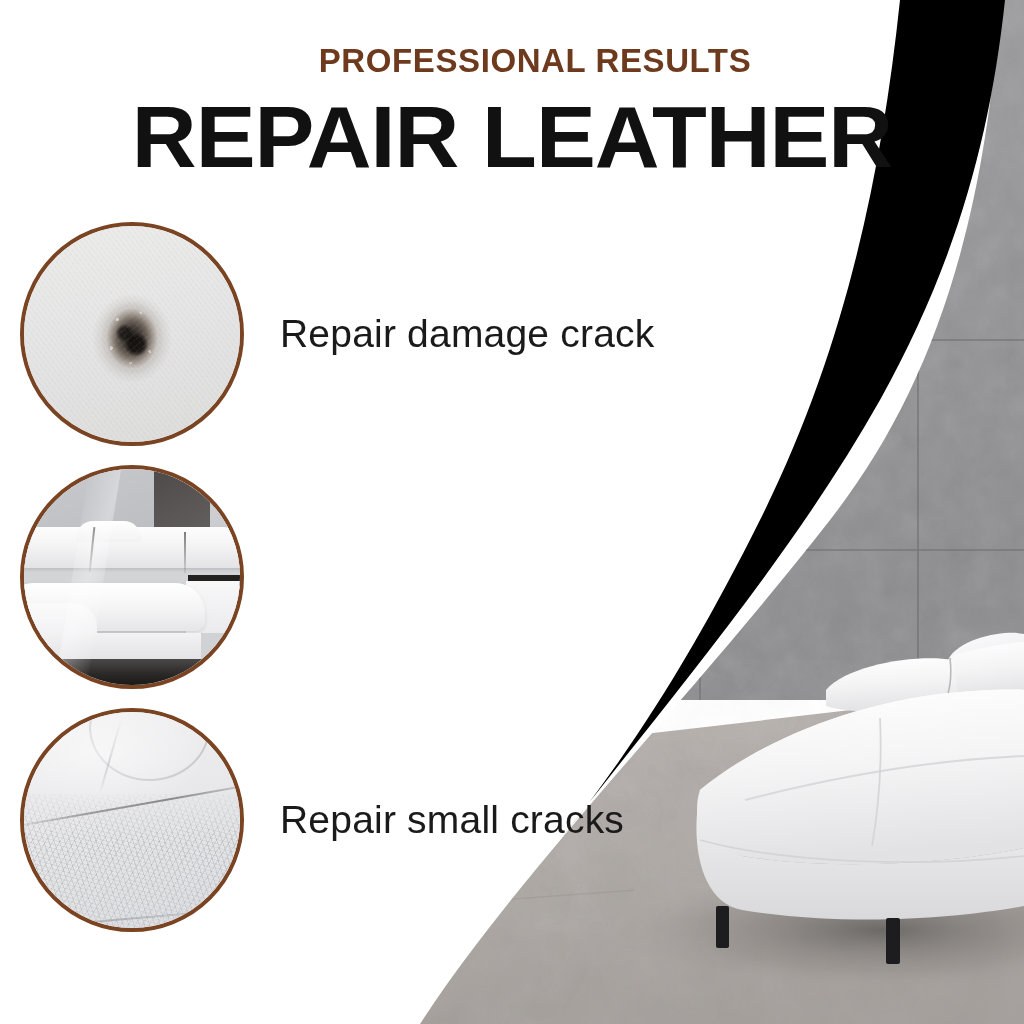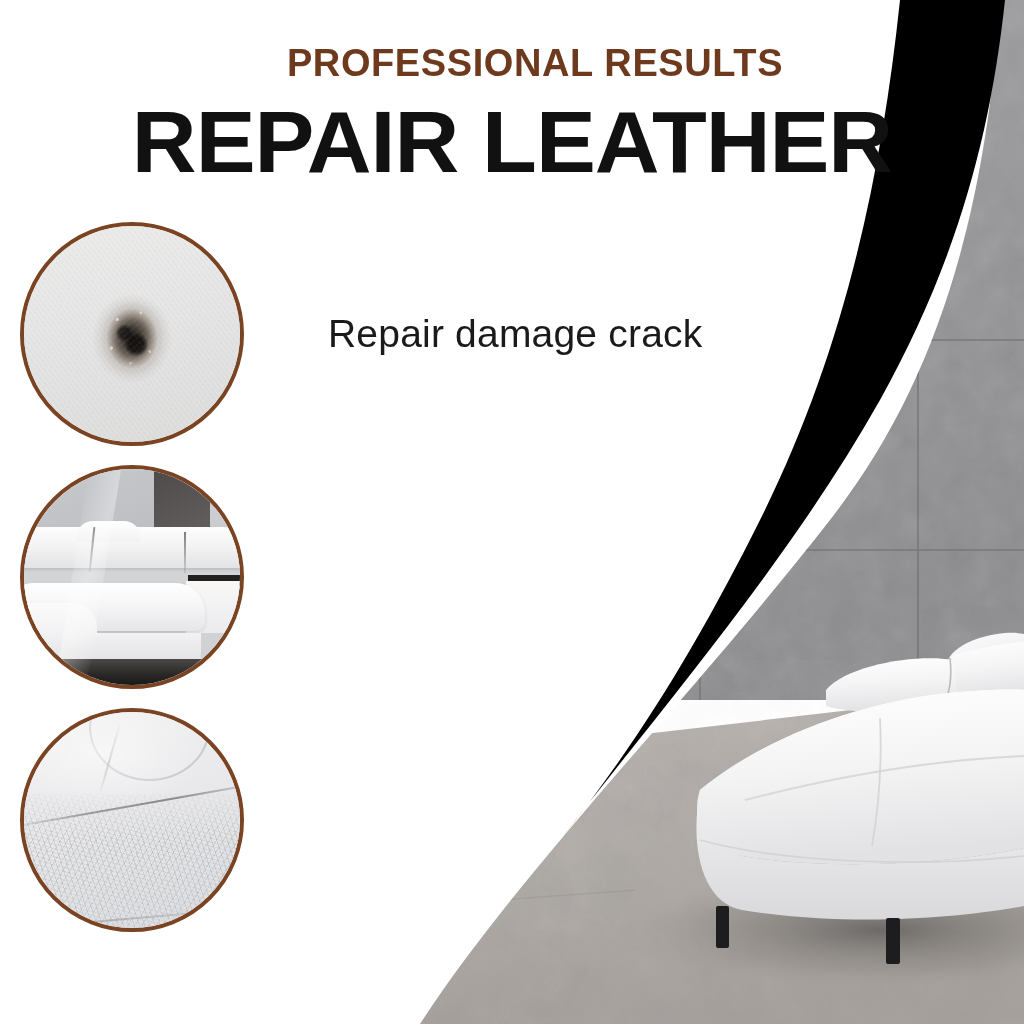--- a/index.html
+++ b/index.html
@@ -23,21 +23,21 @@
   #header{
     position:absolute;
     top:0; left:0;
     width:1024px;
     z-index:5;
     text-align:center;
     pointer-events:none;
   }
   #kicker{
     margin-top:44px;
-    font-size:38px;
+    font-size:33px;
     font-weight:bold;
     letter-spacing:.6px;
     color:#6E3A1D;
     font-family:"Liberation Sans", sans-serif;
     line-height:1.05;
     padding-left:46px;
   }
   #title{
     margin-top:14px;
     font-size:88px;
@@ -55,21 +55,20 @@
     top:222px; left:0;
     width:760px;
     z-index:6;
   }
   .feature-row{
     position:relative;
     height:224px;
     margin-bottom:19px;
     display:flex;
     align-items:center;
-    gap:48px;
   }
   .thumb{
     position:relative;
     width:224px; height:224px;
     margin-left:20px;
     flex:0 0 224px;
     border-radius:50%;
     border:4px solid #7A4321;
     overflow:hidden;
     background:#e9e9ea;
@@ -386,15 +385,16 @@
     <div class="thumb">
       <div class="thumb-img leather-cracks">
         <div class="lc-arc"></div>
         <div class="lc-crease2"></div>
         <div class="lc-field"></div>
         <div class="lc-crease"></div>
         <div class="lc-bottomEdge"></div>
         <div class="lc-gloss"></div>
       </div>
     </div>
+    <div class="feature-label">Repair small cracks</div>
   </div>
 
 </div>
 
 </body></html>

